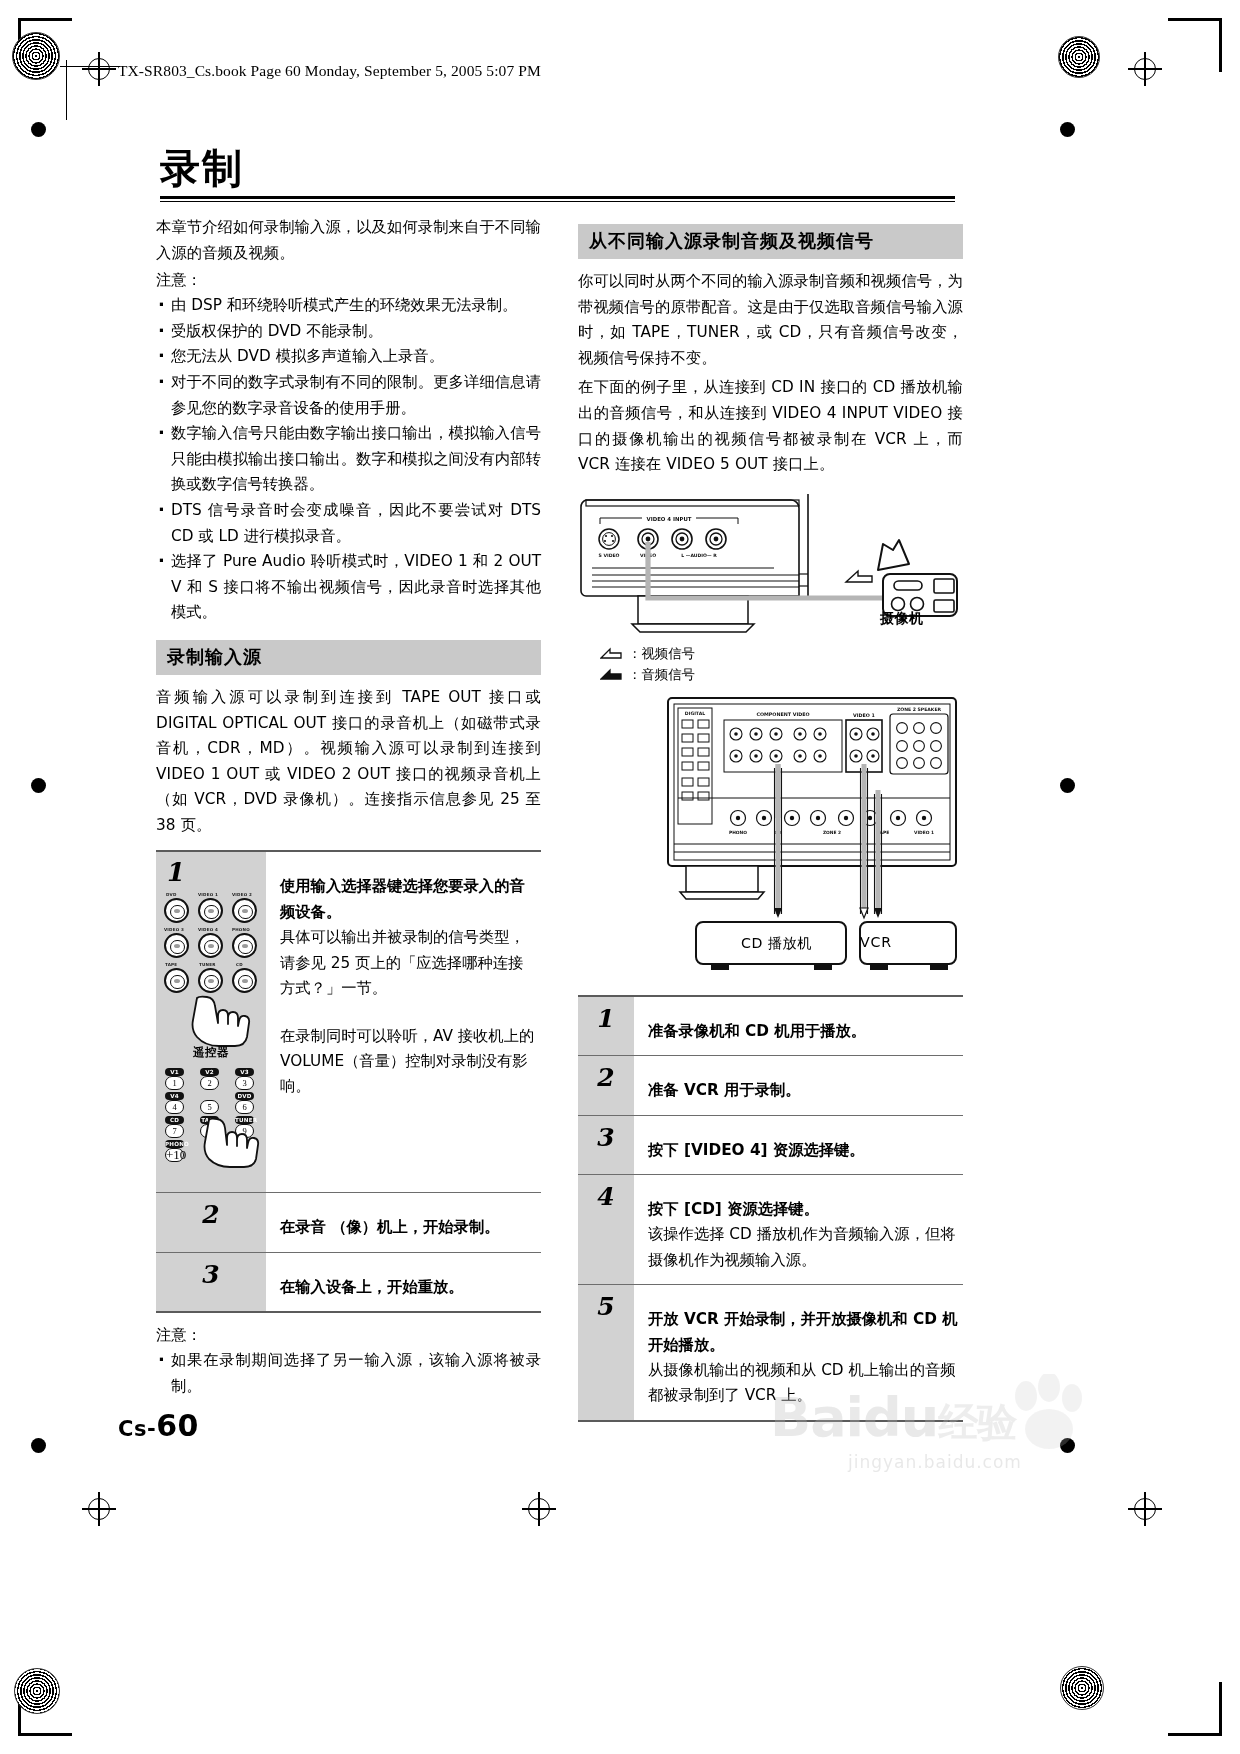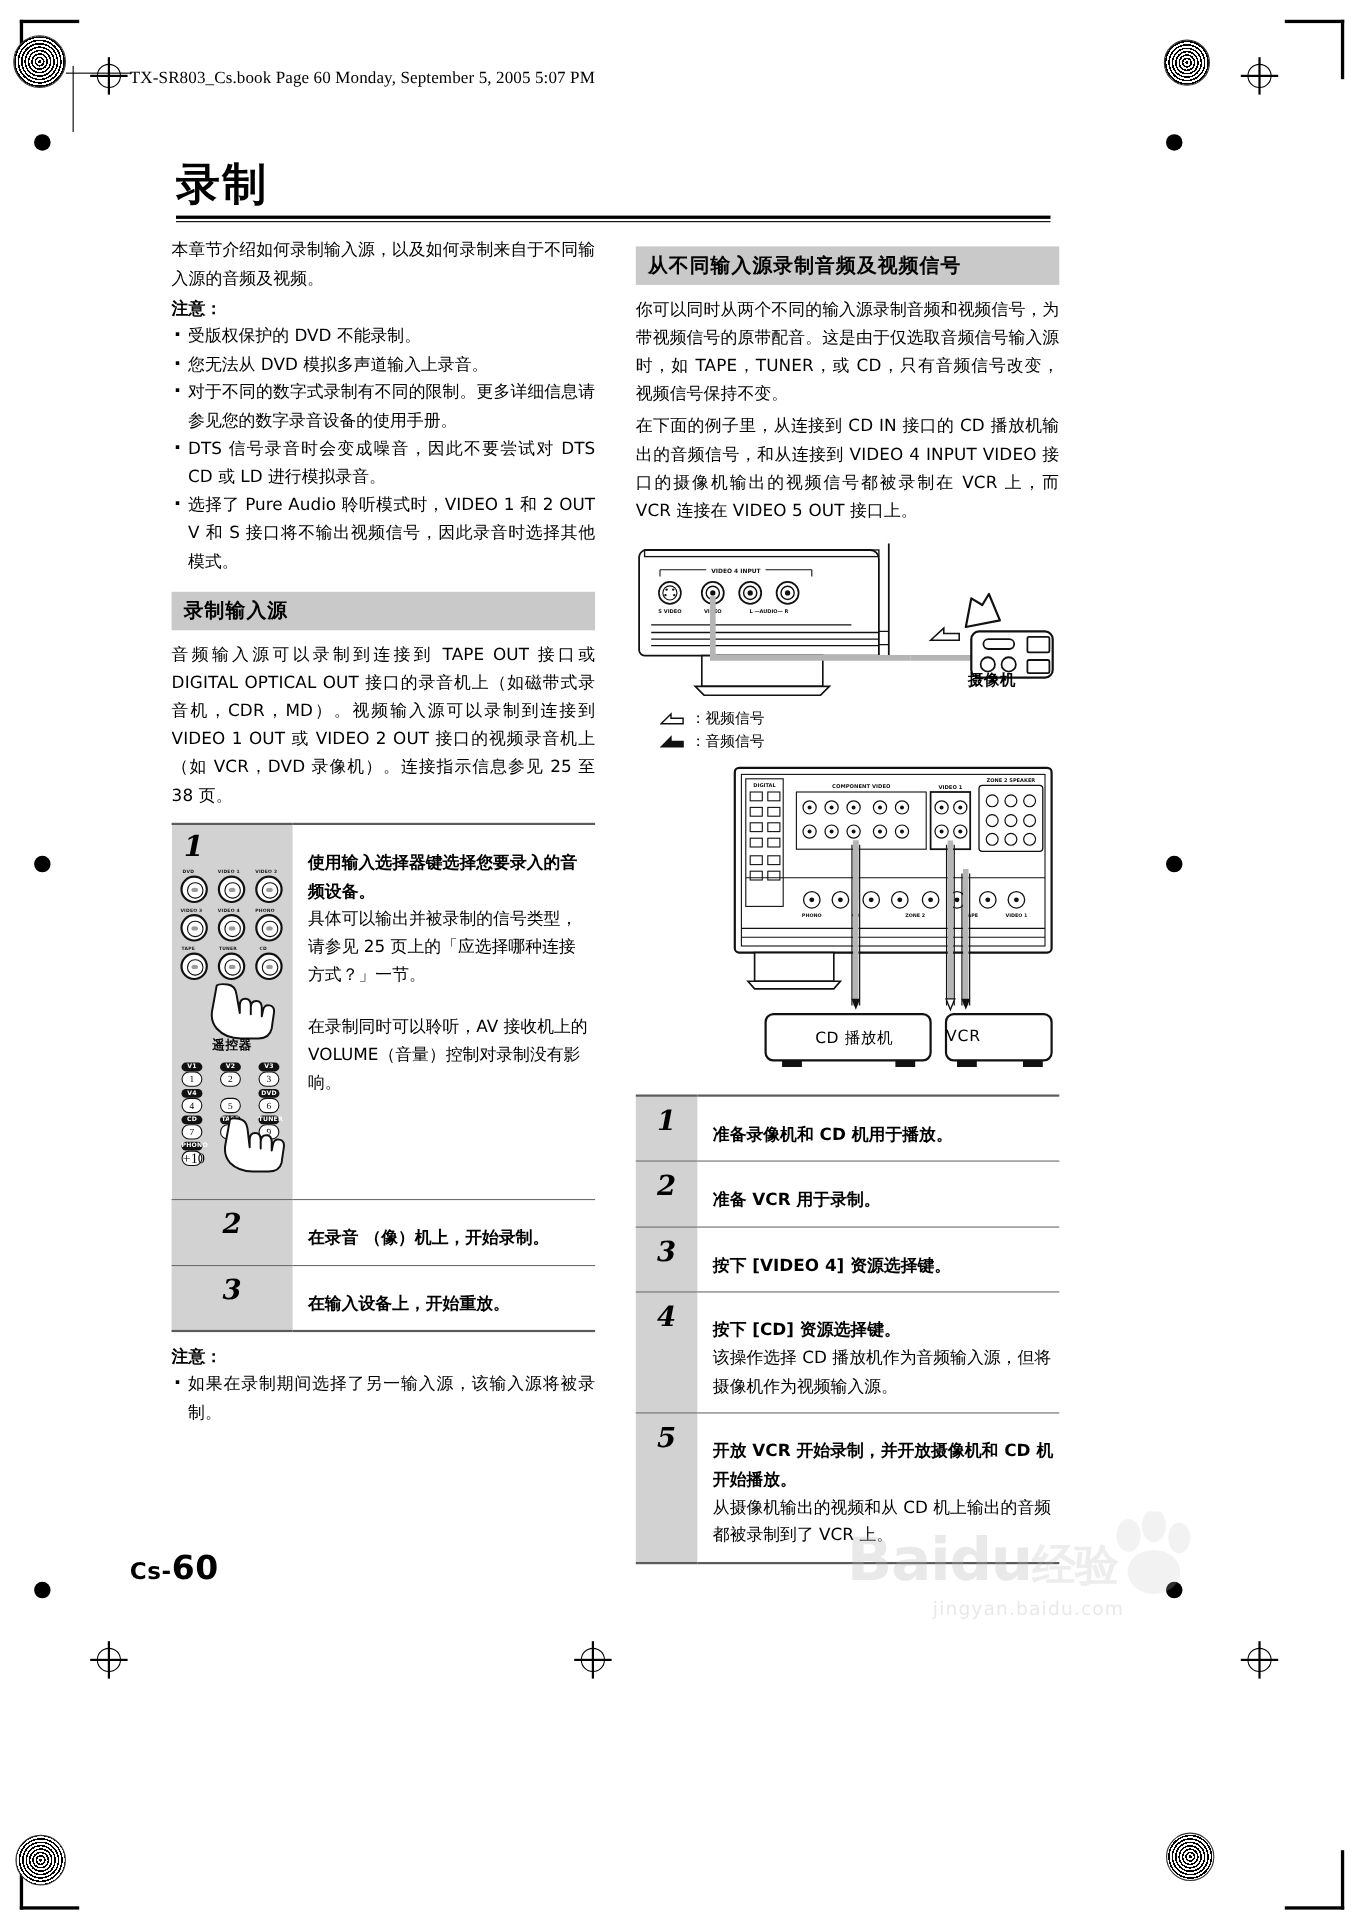--- a/index.html
+++ b/index.html
@@ -55,21 +55,21 @@
 
   
   .col { position:absolute; width:385px; }
   .col-l { left:156px; top:215px; }
   .col-r { left:578px; top:224px; }
 
   p.body, .body {
     font-size:15.3px; line-height:25.6px; margin:0 0 4px 0;
     text-align:justify; letter-spacing:.1px;
   }
-  .note-label { font-size:15.3px; font-weight:bold; margin:2px 0 2px 0; }
+  .note-label { font-size:15.3px; font-weight:normal; margin:2px 0 2px 0; }
 
   ul.notes { list-style:none; margin:0 0 10px 0; padding:0; }
   ul.notes li {
     font-size:15.3px; line-height:25.6px;
     padding-left:15px; position:relative; text-align:justify;
     margin-bottom:0px;
   }
   ul.notes li::before {
     content:"\00B7"; position:absolute; left:2px; top:-1px;
     font-size:18px; font-weight:bold;
@@ -216,23 +216,25 @@
 
   <div class="chapter-title">录制</div>
   <div class="title-rule"></div>
 
   <div class="col col-l">
 
     <p class="body">本章节介绍如何录制输入源，以及如何录制来自于不同输入源的音频及视频。</p>
 
     <div class="note-label">注意：</div>
     <ul class="notes">
+      <li>由 DSP 和环绕聆听模式产生的环绕效果无法录制。</li>
       <li>受版权保护的 DVD 不能录制。</li>
       <li>您无法从 DVD 模拟多声道输入上录音。</li>
       <li>对于不同的数字式录制有不同的限制。更多详细信息请参见您的数字录音设备的使用手册。</li>
+      <li>数字输入信号只能由数字输出接口输出，模拟输入信号只能由模拟输出接口输出。数字和模拟之间没有内部转换或数字信号转换器。</li>
       <li>DTS 信号录音时会变成噪音，因此不要尝试对 DTS CD 或 LD 进行模拟录音。</li>
       <li>选择了 Pure Audio 聆听模式时，VIDEO 1 和 2 OUT V 和 S 接口将不输出视频信号，因此录音时选择其他模式。</li>
     </ul>
 
     <div class="sec-head">录制输入源</div>
     <p class="body">音频输入源可以录制到连接到 TAPE OUT 接口或 DIGITAL OPTICAL OUT 接口的录音机上（如磁带式录音机，CDR，MD）。视频输入源可以录制到连接到 VIDEO 1 OUT 或 VIDEO 2 OUT 接口的视频录音机上（如 VCR，DVD 录像机）。连接指示信息参见 25 至 38 页。</p>
 
     <table class="steps steps-l">
       <tbody>
           <tr>

